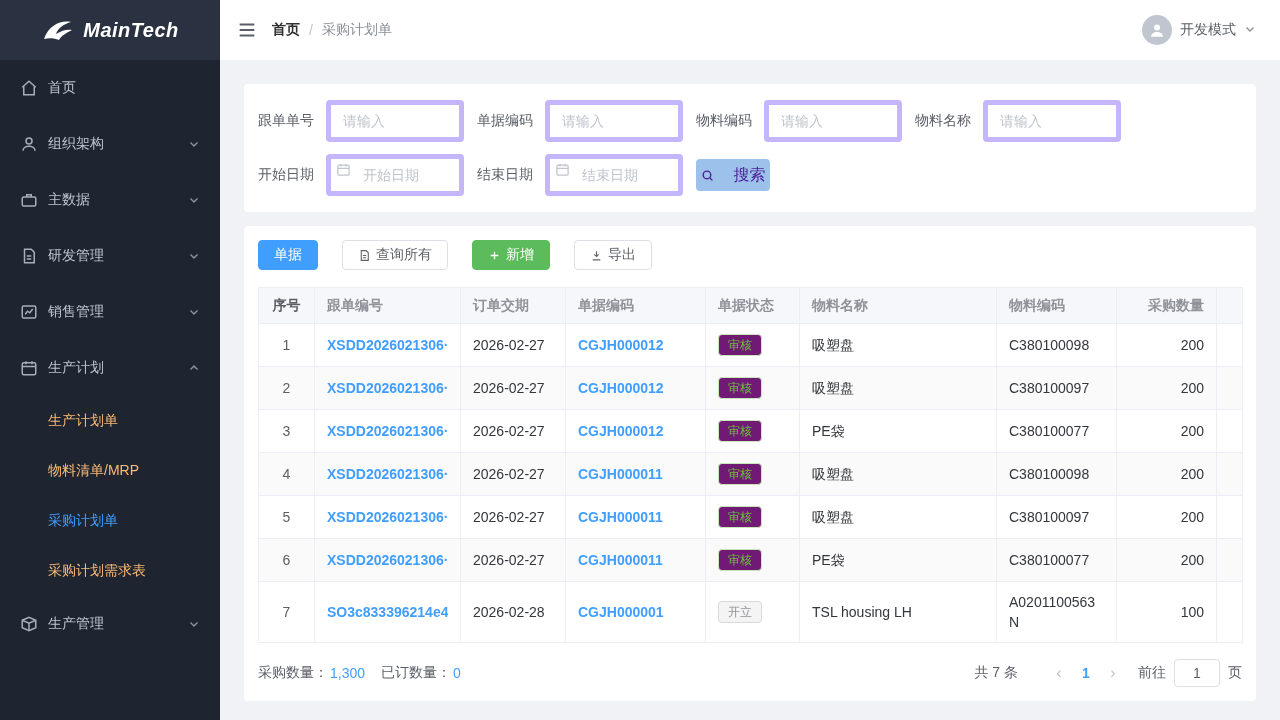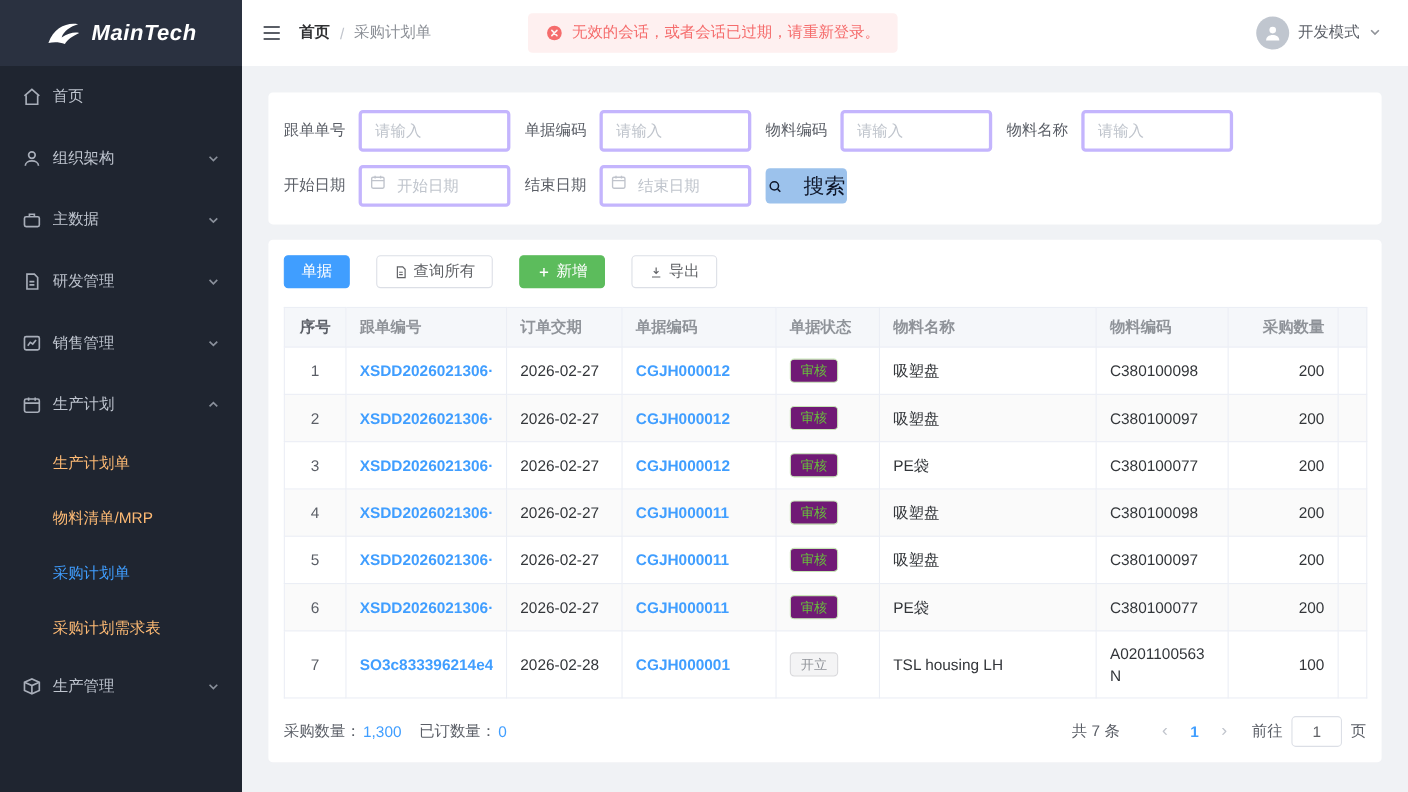--- a/index.html
+++ b/index.html
@@ -38,27 +38,27 @@
   
   .content { position:absolute; left:220px; top:60px; width:1060px; height:660px; padding:24px; }
   .card { background:#fff; border-radius:4px; }
 
   
   .filter-card { padding:16px 14px; margin-bottom:14px; }
   .filter-row { display:flex; align-items:center; }
   .filter-row + .filter-row { margin-top:12px; }
   .fgroup { display:flex; align-items:center; margin-right:13px; }
   .flabel { width:56px; margin-right:12px; color:#5a5e66; white-space:nowrap; }
-  .tinput { width:138px; height:32px; border:3px solid #c4b5fd; border-radius:4px; padding:16px 12px; font-size:14px; color:#606266; outline:none; font-family:inherit; }
+  .tinput { width:138px; height:32px; border:5px solid #c4b5fd; border-radius:4px; padding:16px 12px; font-size:14px; color:#606266; outline:none; font-family:inherit; }
   .tinput::placeholder { color:#bfc4cc; }
   .dwrap { position:relative; }
   .dwrap .dicon { position:absolute; left:10px; top:8px; width:15px; height:15px; color:#c0c4cc; pointer-events:none; }
   .dwrap .dicon svg { width:15px; height:15px; }
   .dinput { padding-left:32px; }
-  .search-btn { width:74px; height:32px; border:none; border-radius:4px; background:#9cc2ec; color:#0f172a; font-size:19px; display:inline-flex; align-items:center; justify-content:center; gap:20px; cursor:pointer; font-family:inherit; }
+  .search-btn { width:74px; height:32px; border:none; border-radius:4px; background:#9cc2ec; color:#4c1d95; font-size:16px; display:inline-flex; align-items:center; justify-content:center; gap:20px; cursor:pointer; font-family:inherit; }
   .search-btn svg { width:13px; height:13px; }
 
   
   .table-card { padding:14px; }
   .toolbar { display:flex; gap:24px; margin-bottom:17px; }
   .btn { height:30px; padding:12px 15px; border-radius:4px; font-size:14px; display:inline-flex; align-items:center; gap:5px; border:1px solid #dcdfe6; background:#fff; color:#606266; cursor:pointer; font-family:inherit; }
   .btn svg { width:13px; height:13px; }
   .btn-primary { background:#409eff; border-color:#409eff; color:#fff; }
   .btn-success { background:#5cbc5c; border-color:#5cbc5c; color:#fff;justify-content:space-between; }
 
@@ -213,27 +213,20 @@
   <header class="header">
     <span class="hamburger">
         <svg viewBox="0 0 24 24" fill="none" stroke="currentColor" stroke-width="2">
           <path d="M4 6h16M4 12h16M4 18h16"></path>
         </svg>
       </span>
     <span class="crumb-home">首页</span>
     <span class="crumb-sep">/</span>
     <span class="crumb-cur">采购计划单</span>
 
-    <div class="alert">
-      <svg viewBox="0 0 24 24">
-          <circle cx="12" cy="12" r="10" fill="#f56c6c"></circle>
-          <path d="M8.5 8.5l7 7M15.5 8.5l-7 7" stroke="#fef0f0" stroke-width="2.2" stroke-linecap="round"></path>
-        </svg>
-      <span>无效的会话，或者会话已过期，请重新登录。</span>
-    </div>
 
     <div class="userbox">
       <span class="avatar">
           <svg viewBox="0 0 24 24" fill="currentColor">
             <circle cx="12" cy="8.5" r="4"></circle>
             <path d="M4 21c0-4.5 4-6.5 8-6.5s8 2 8 6.5z"></path>
           </svg>
         </span>
       <span class="user-label">开发模式</span>
       <span class="uchev"><svg viewBox="0 0 24 24" fill="none" stroke="currentColor" stroke-width="3">

